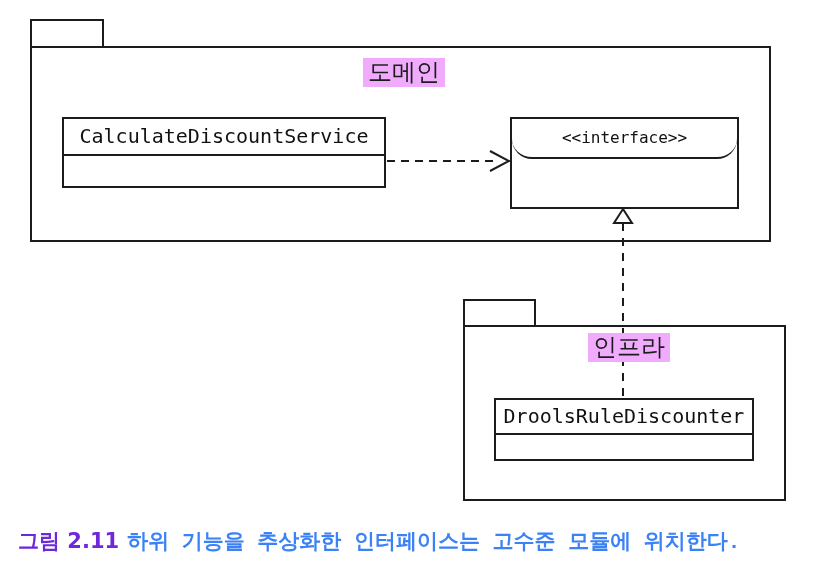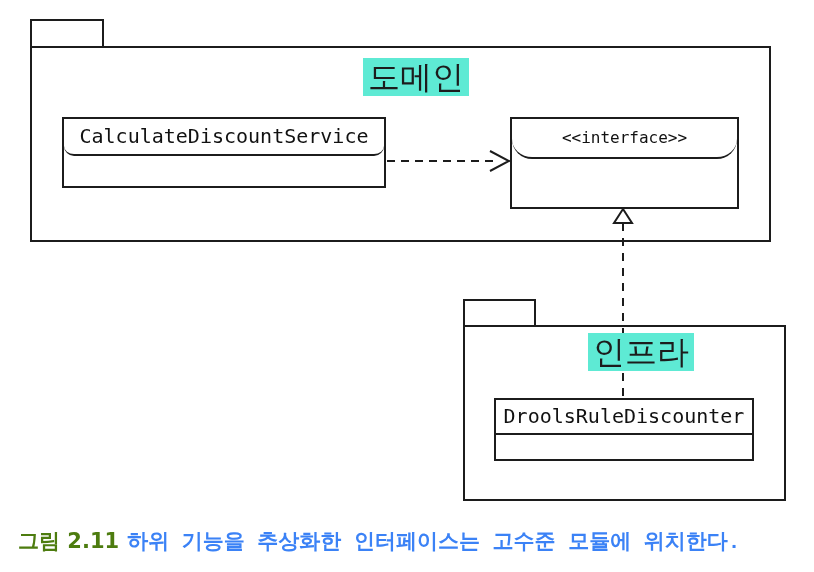--- a/index.html
+++ b/index.html
@@ -26,24 +26,24 @@
   .pkg-body {
     position: absolute;
     box-sizing: border-box;
     border: 2px solid #1c1c1c;
     background: #ffffff;
     z-index: 1;
   }
   .pkg-title {
     position: absolute;
     z-index: 3;
-    font-size: 32px;
+    font-size: 24px;
     line-height: 1.2;
     color: #1c1c1c;
-    background: #5eead4;
+    background: #f0abfc;
     padding: 0 5px;
     white-space: nowrap;
   }
   
   .uml-box {
     position: absolute;
     box-sizing: border-box;
     border: 2px solid #1c1c1c;
     background: #ffffff;
     z-index: 2;
@@ -86,39 +86,39 @@
   .caption {
     position: absolute;
     left: 18px;
     top: 527px;
     font-size: 21px;
     font-weight: 700;
     white-space: nowrap;
     z-index: 1;
   }
   .caption-label {
-    color: #4d7c0f;
+    color: #6d28d9;
   }
   .caption-text {
     color: #3b82f6;
     margin-left: 8px;
     font-family: Liberation Mono, monospace;
   }
 </style>
 </head>
 <body>
 
 <div class="canvas">
 
   <div class="pkg-tab" style="left:30px; top:19px; width:74px; height:29px;"></div>
   <div class="pkg-body" style="left:30px; top:46px; width:741px; height:196px;"></div>
   <div class="pkg-title" style="left:363px; top:58px;">도메인</div>
 
   <div class="uml-box" style="left:62px; top:117px; width:324px; height:71px;">
-    <div class="uml-name-row" style="height:37px;border-radius:10px;">
+    <div class="uml-name-row" style="height:37px;">
       <div class="uml-name">CalculateDiscountService</div>
     </div>
     <div class="uml-empty-row"></div>
   </div>
 
   <div class="uml-box" style="left:510px; top:117px; width:229px; height:92px;">
     <div class="uml-name-row" style="height:40px;border-radius:26px;">
       <div class="uml-stereotype">&lt;&lt;interface&gt;&gt;</div>
     </div>
     <div class="uml-empty-row"></div>

